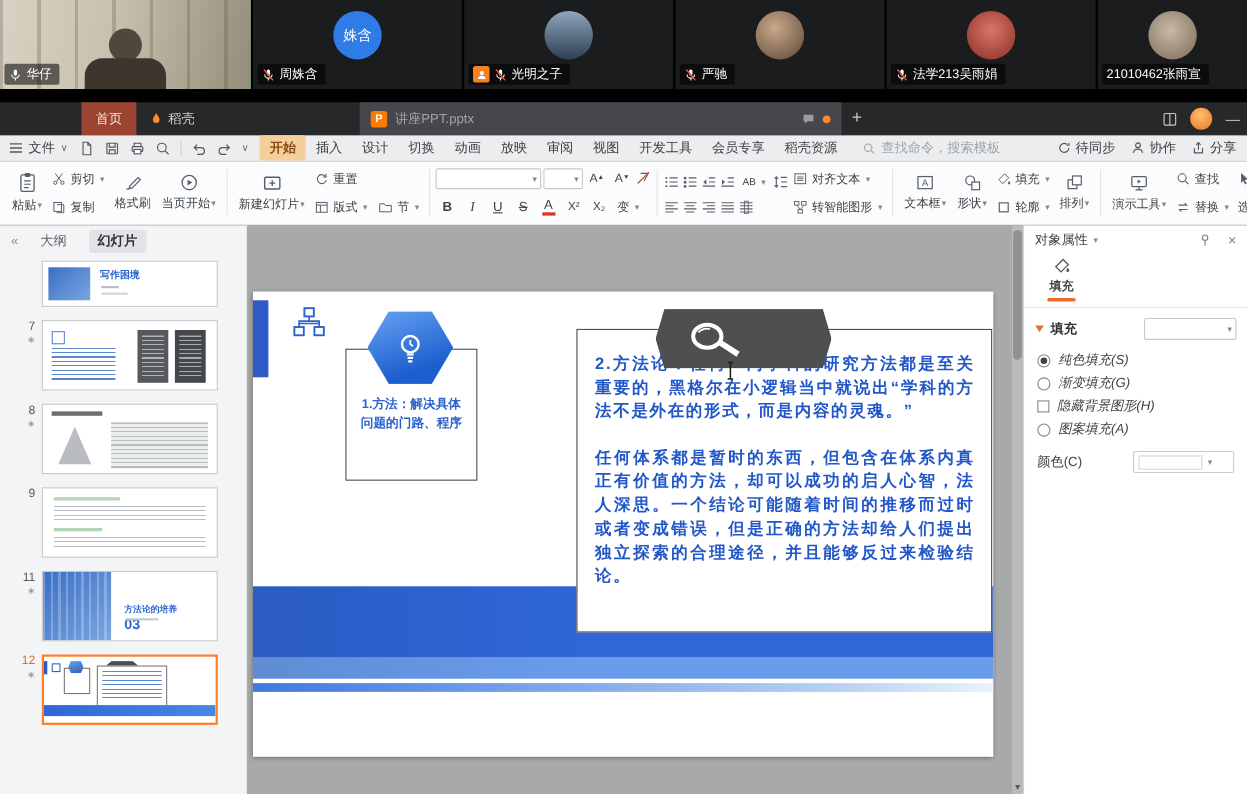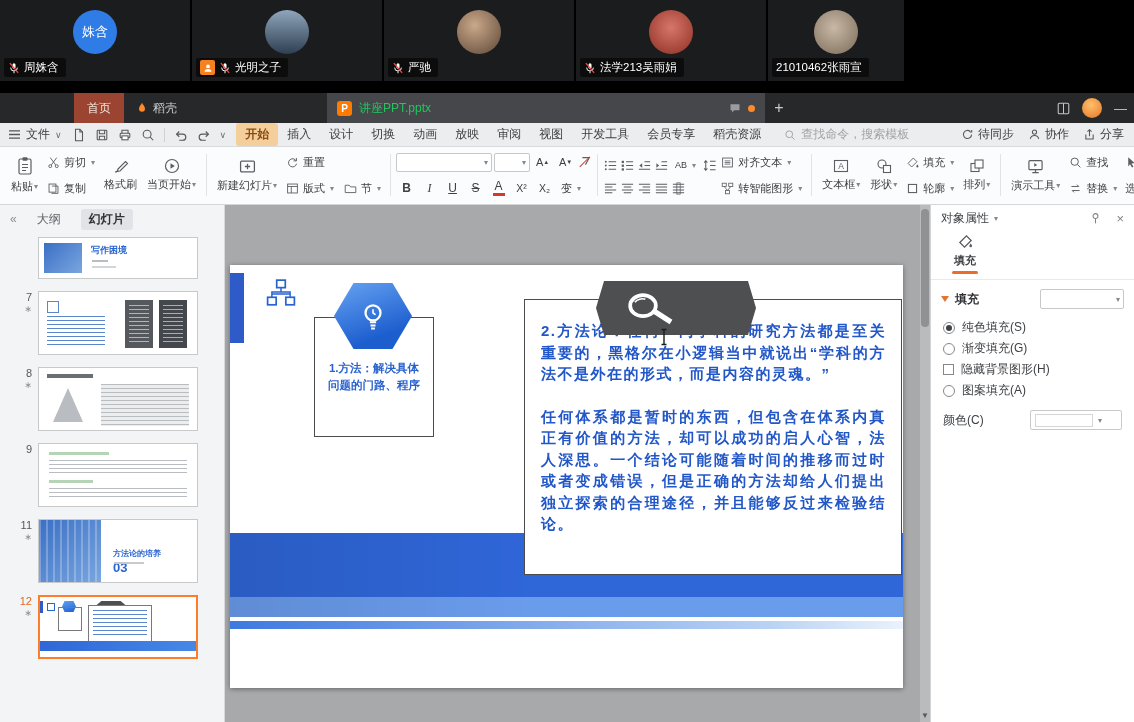--- a/index.html
+++ b/index.html
@@ -38,21 +38,21 @@
 
   
   #titlebar{position:absolute;top:93px;left:0;width:1134px;height:30px;background:#27282a;
       display:flex;align-items:stretch;color:#d8d9da;font-size:12px;}
   .tb-home{margin-left:74px;background:#9a4431;color:#f4e4db;display:flex;align-items:center;padding:0 13px;}
   .tb-docer{display:flex;align-items:center;gap:5px;padding:0 12px;color:#cfd0d2;}
   .tb-doc{margin-left:138px;background:#45474a;display:flex;align-items:center;gap:7px;
       padding:0 10px;width:438px;box-sizing:border-box;}
   .picon{width:15px;height:15px;border-radius:3px;background:#ff7b00;color:#fff;
       font-size:10px;font-weight:bold;display:flex;align-items:center;justify-content:center;flex:none;}
-  .tb-doc .title{color:#22c55e;}
+  .tb-doc .title{color:#a3a3a3;}
   .dot-modified{width:7px;height:7px;border-radius:50%;background:#ff8a2a;flex:none;}
   .tb-plus{width:28px;display:flex;align-items:center;justify-content:center;color:#c7c9cb;font-size:16px;}
   .tb-right{margin-left:auto;display:flex;align-items:center;gap:12px;padding-right:4px;}
   .tb-avatar{width:20px;height:20px;border-radius:50%;
       background:radial-gradient(circle at 45% 35%,#ffc06a,#e4762a);}
   .tb-min{color:#c7c9cb;font-size:13px;width:16px;overflow:hidden;}
 
   
   #menubar{position:absolute;top:123px;left:0;width:1134px;height:24px;background:#ebedee;
       border-bottom:1px solid #dadbdd;display:flex;align-items:center;font-size:12px;color:#3c3f43;
@@ -156,21 +156,21 @@
   .props-x{color:#808488;font-size:13px;margin-left:10px;}
   .props-tool{width:44px;padding:2px 0 0 12px;display:flex;flex-direction:column;align-items:center;gap:3px;}
   .props-tool .tl{font-size:11px;font-weight:bold;color:#3c3f43;}
   .tab-underline{width:26px;height:3px;background:#ed6c2b;border-radius:2px;}
   .props-div{height:1px;background:#e8e9ea;margin-top:5px;}
   .fill-section{display:flex;align-items:center;gap:6px;padding:9px 10px 4px;}
   .tri{width:0;height:0;border-left:4px solid transparent;border-right:4px solid transparent;
       border-top:6px solid #e0762f;}
   .fill-section b{font-size:12px;color:#2f3235;}
   .fs-combo{width:84px;height:20px;margin-left:auto;}
-  .opt-list{padding:4px 12px 0;}
+  .opt-list{padding:4px 12px 0;font-style:italic;}
   .opt{height:21px;display:flex;align-items:center;gap:7px;}
   .radio{width:12px;height:12px;border-radius:50%;border:1px solid #85888b;box-sizing:border-box;
       display:flex;align-items:center;justify-content:center;flex:none;}
   .radio .dot{width:6px;height:6px;border-radius:50%;background:#3f4246;}
   .checkbox{width:11px;height:11px;border:1px solid #85888b;box-sizing:border-box;flex:none;}
   .color-row,.trans-row{display:flex;align-items:center;margin:9px 12px 0;gap:6px;}
   .color-combo{width:92px;height:20px;margin-left:auto;display:flex;align-items:center;gap:4px;
       border:1px solid #c9cacc;border-radius:2px;padding:0 4px;box-sizing:border-box;}
   .swatch{width:56px;height:11px;background:#fff;border:1px solid #d5d6d8;}
   .slider{width:70px;height:2px;background:#c6c8ca;position:relative;margin-left:auto;}
@@ -178,20 +178,35 @@
       border:1px solid #9a9da0;box-sizing:border-box;}
   .trans-val{width:26px;text-align:right;font-size:11px;color:#55585c;}
   .stepper{width:15px;height:18px;border:1px solid #c9cacc;border-radius:2px;display:flex;
       flex-direction:column;align-items:center;justify-content: center;font-size:6px;color:#6a6e73;line-height:1.2;}
 </style>
 </head>
 <body>
 
 <div id="video-strip">
 
+  <div class="vtile active" style="width:228px">
+    <div class="video-feed">
+      <div class="shelf"></div>
+        <div class="head"></div>
+        <div class="torso"></div>
+    </div>
+    <div class="namebar">
+      <svg viewBox="0 0 16 16" width="12" height="12">
+          <rect x="6" y="1.5" width="4" height="7.5" rx="2" fill="#fff"></rect>
+          <path d="M3.5 7.5a4.5 4.5 0 0 0 9 0" fill="none" stroke="#fff" stroke-width="1.3"></path>
+          <line x1="8" y1="12.5" x2="8" y2="15" stroke="#fff" stroke-width="1.3"></line>
+        </svg>
+      <span>华仔</span>
+    </div>
+  </div>
 
   <div class="vtile" style="width:190px">
     <div class="avatar av-blue">
         <span>姝含</span>
       </div>
     <div class="namebar">
       <svg viewBox="0 0 16 16" width="12" height="12">
           <rect x="6" y="1.5" width="4" height="7.5" rx="2" fill="#fff"></rect>
           <path d="M3.5 7.5a4.5 4.5 0 0 0 9 0" fill="none" stroke="#fff" stroke-width="1.3"></path>
           <line x1="8" y1="12.5" x2="8" y2="15" stroke="#fff" stroke-width="1.3"></line>

